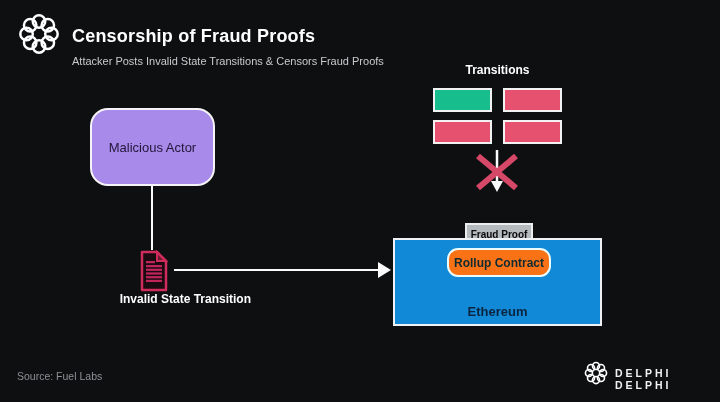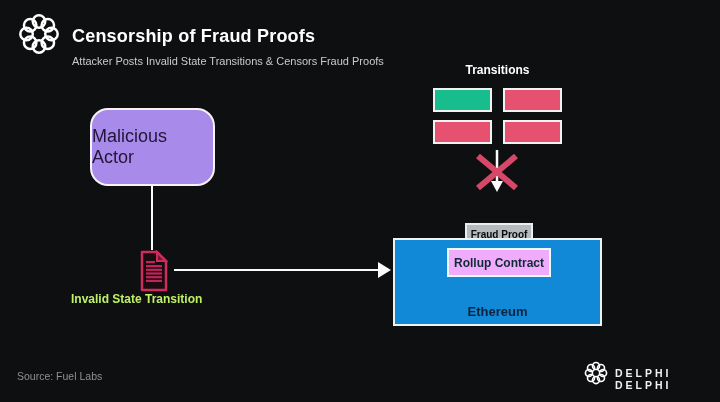--- a/index.html
+++ b/index.html
@@ -41,35 +41,35 @@
   .fraud-proof {
     position:absolute; left:465px; top:196px; width:68px; height:22px;
     border:2px solid #ecedee; display:flex; align-items:center; justify-content:center;
     color:#0a0a0a; font-size:10px; font-weight:700;margin-top:27px;
   }
   
   .malicious-actor {
     position:absolute; left:90px; top:108px; width:125px; height:78px;
     border:2px solid #f5f3f7; border-radius:18px;
     display:flex; align-items:center; justify-content:center;
-    color:#231538; font-size:18px; font-weight:400;
+    color:#231538; font-size:13px; font-weight:400;
   }
   
   .v-connector { position:absolute; left:151px; top:186px; width:2px; height:64px; background:#fbfbfb; }
   .h-connector { position:absolute; left:174px; top:269px; width:206px; height:2px; background:#fbfbfb; }
   .h-arrowhead {
     position:absolute; left:378px; top:262px; width:0; height:0;
     border-top:8px solid transparent; border-bottom:8px solid transparent;
     border-left:13px solid #fbfbfb;
   }
   
   .doc-icon { position:absolute; left:138px; top:250px; width:32px; height:42px; }
   .ist-label {
     position:absolute; left:71px; top:292px; width:180px;
-    text-align:left; color:#bef264; font-size:12px; font-weight:600;
+    text-align:right; color:#ffffff; font-size:12px; font-weight:600;
   }
   
   .ethereum-box {
     position:absolute; left:393px; top:238px; width:209px; height:88px;
     border:2px solid #eef2f5;
   }
   .rollup-box {
     position:absolute; left:52px; top:8px; width:104px; height:29px;
     border:2px solid #e8fbfd;
     display:flex; align-items:center; justify-content:center;
@@ -145,21 +145,21 @@
       <rect x="8" y="15" width="16" height="2.2"></rect>
       <rect x="8" y="18.7" width="16" height="2.2"></rect>
       <rect x="8" y="22.4" width="16" height="2.2"></rect>
       <rect x="8" y="26.1" width="16" height="2.2"></rect>
       <rect x="8" y="29.8" width="16" height="2.2"></rect>
     </g>
   </svg>
   <div class="ist-label">Invalid State Transition</div>
 
   <div class="ethereum-box" style="background-color: rgb(18, 137, 214);">
-    <div class="rollup-box" style="background-color: #f0abfc;">
+    <div class="rollup-box" style="background-color: #f97316; border-radius: 11px;">
       <span>Rollup Contract</span>
     </div>
     <div class="ethereum-label">Ethereum</div>
   </div>
 
   <div class="source-label">Source: Fuel Labs</div>
   <svg class="footer-logo" viewBox="0 0 48 48">
     <g fill="none" stroke="#ffffff" stroke-width="3">
       <circle cx="37" cy="24" r="6.5"></circle>
       <circle cx="33.2" cy="33.2" r="6.5"></circle>

